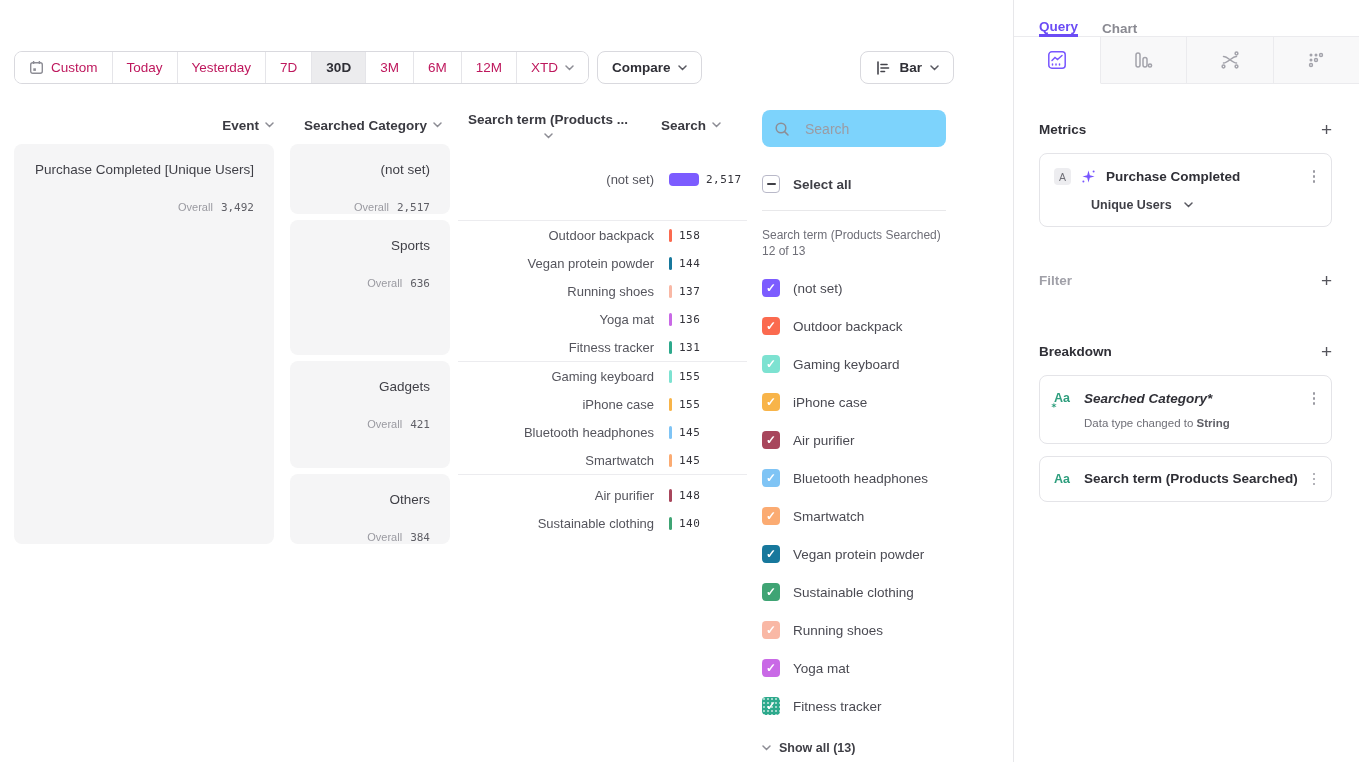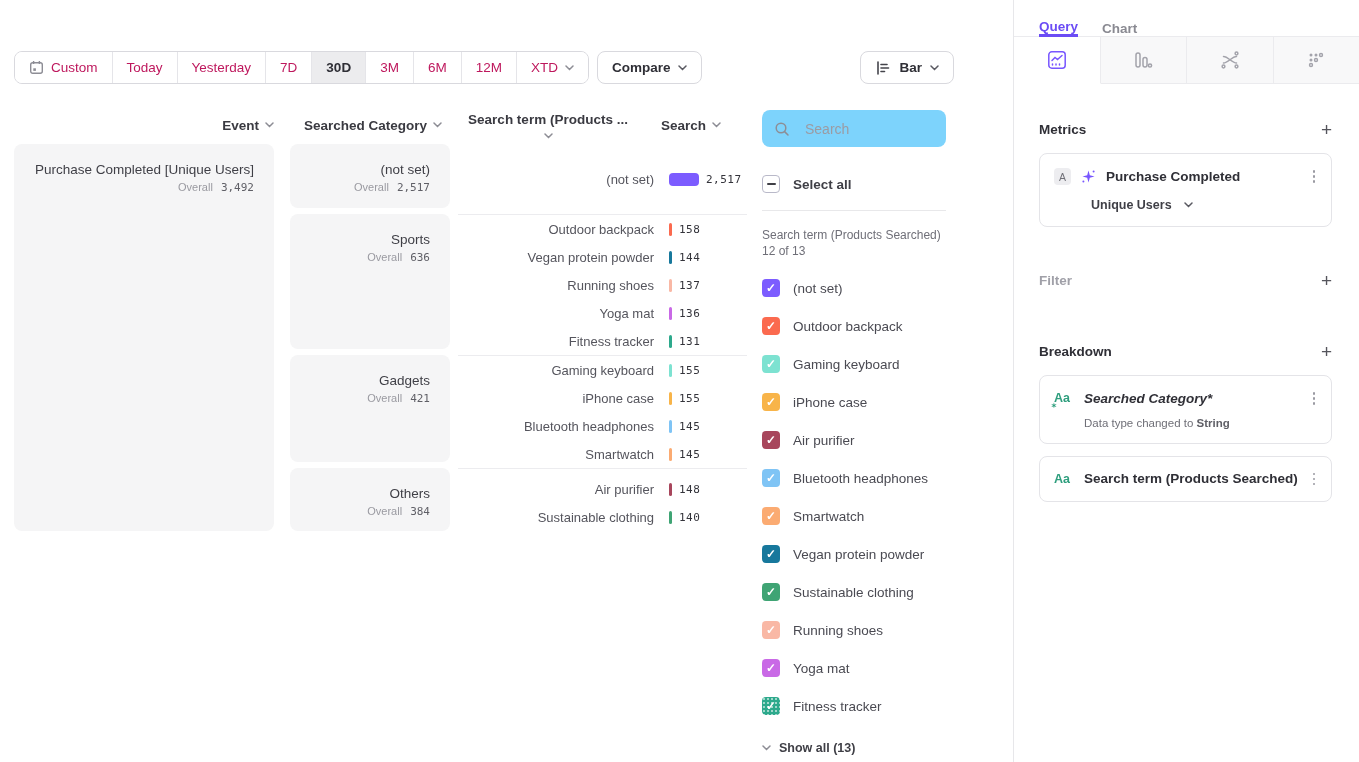--- a/index.html
+++ b/index.html
@@ -33,21 +33,21 @@
   .h-event { width:260px; justify-content:flex-end; }
   .h-cat { width:160px; justify-content:flex-end; }
   .h-terms { flex:1; display:flex; align-items:center; }
   .h-term-label { width:196px;flex-direction:column; }
   .h-value { padding-left:15px; }
 
   .table-body { display:flex; gap:16px; }
   .event-cell { width:260px; flex:none; background:#f5f5f6; border-radius:8px;
     padding:18px 20px 0 0; text-align:right; align-self:stretch; margin-bottom:6px; }
   .cell-title { font-size:13.5px; color:#3f3f46; }
-  .overall-row { margin-top:4px; font-size:11px; color:#9a9aa1; }
+  .overall-row { margin-top:24px; font-size:11px; color:#9a9aa1; }
   .overall-val { margin-left:8px; font-size:11px; color:#5f5f66; }
 
   .groups-col { flex:1; }
   .group { display:flex; gap:8px; }
   .cat-cell { width:160px; flex:none; background:#f5f5f6; border-radius:8px;
     padding:18px 20px 0 0; text-align:right; align-self:stretch; margin-bottom:6px; }
   .terms { flex:1; }
   .group:not(:first-child) .terms { border-top:1px solid #ececef; }
   .g-single .terms { padding:21px 0; }
   .g-pad .terms { padding:6px 0; }

